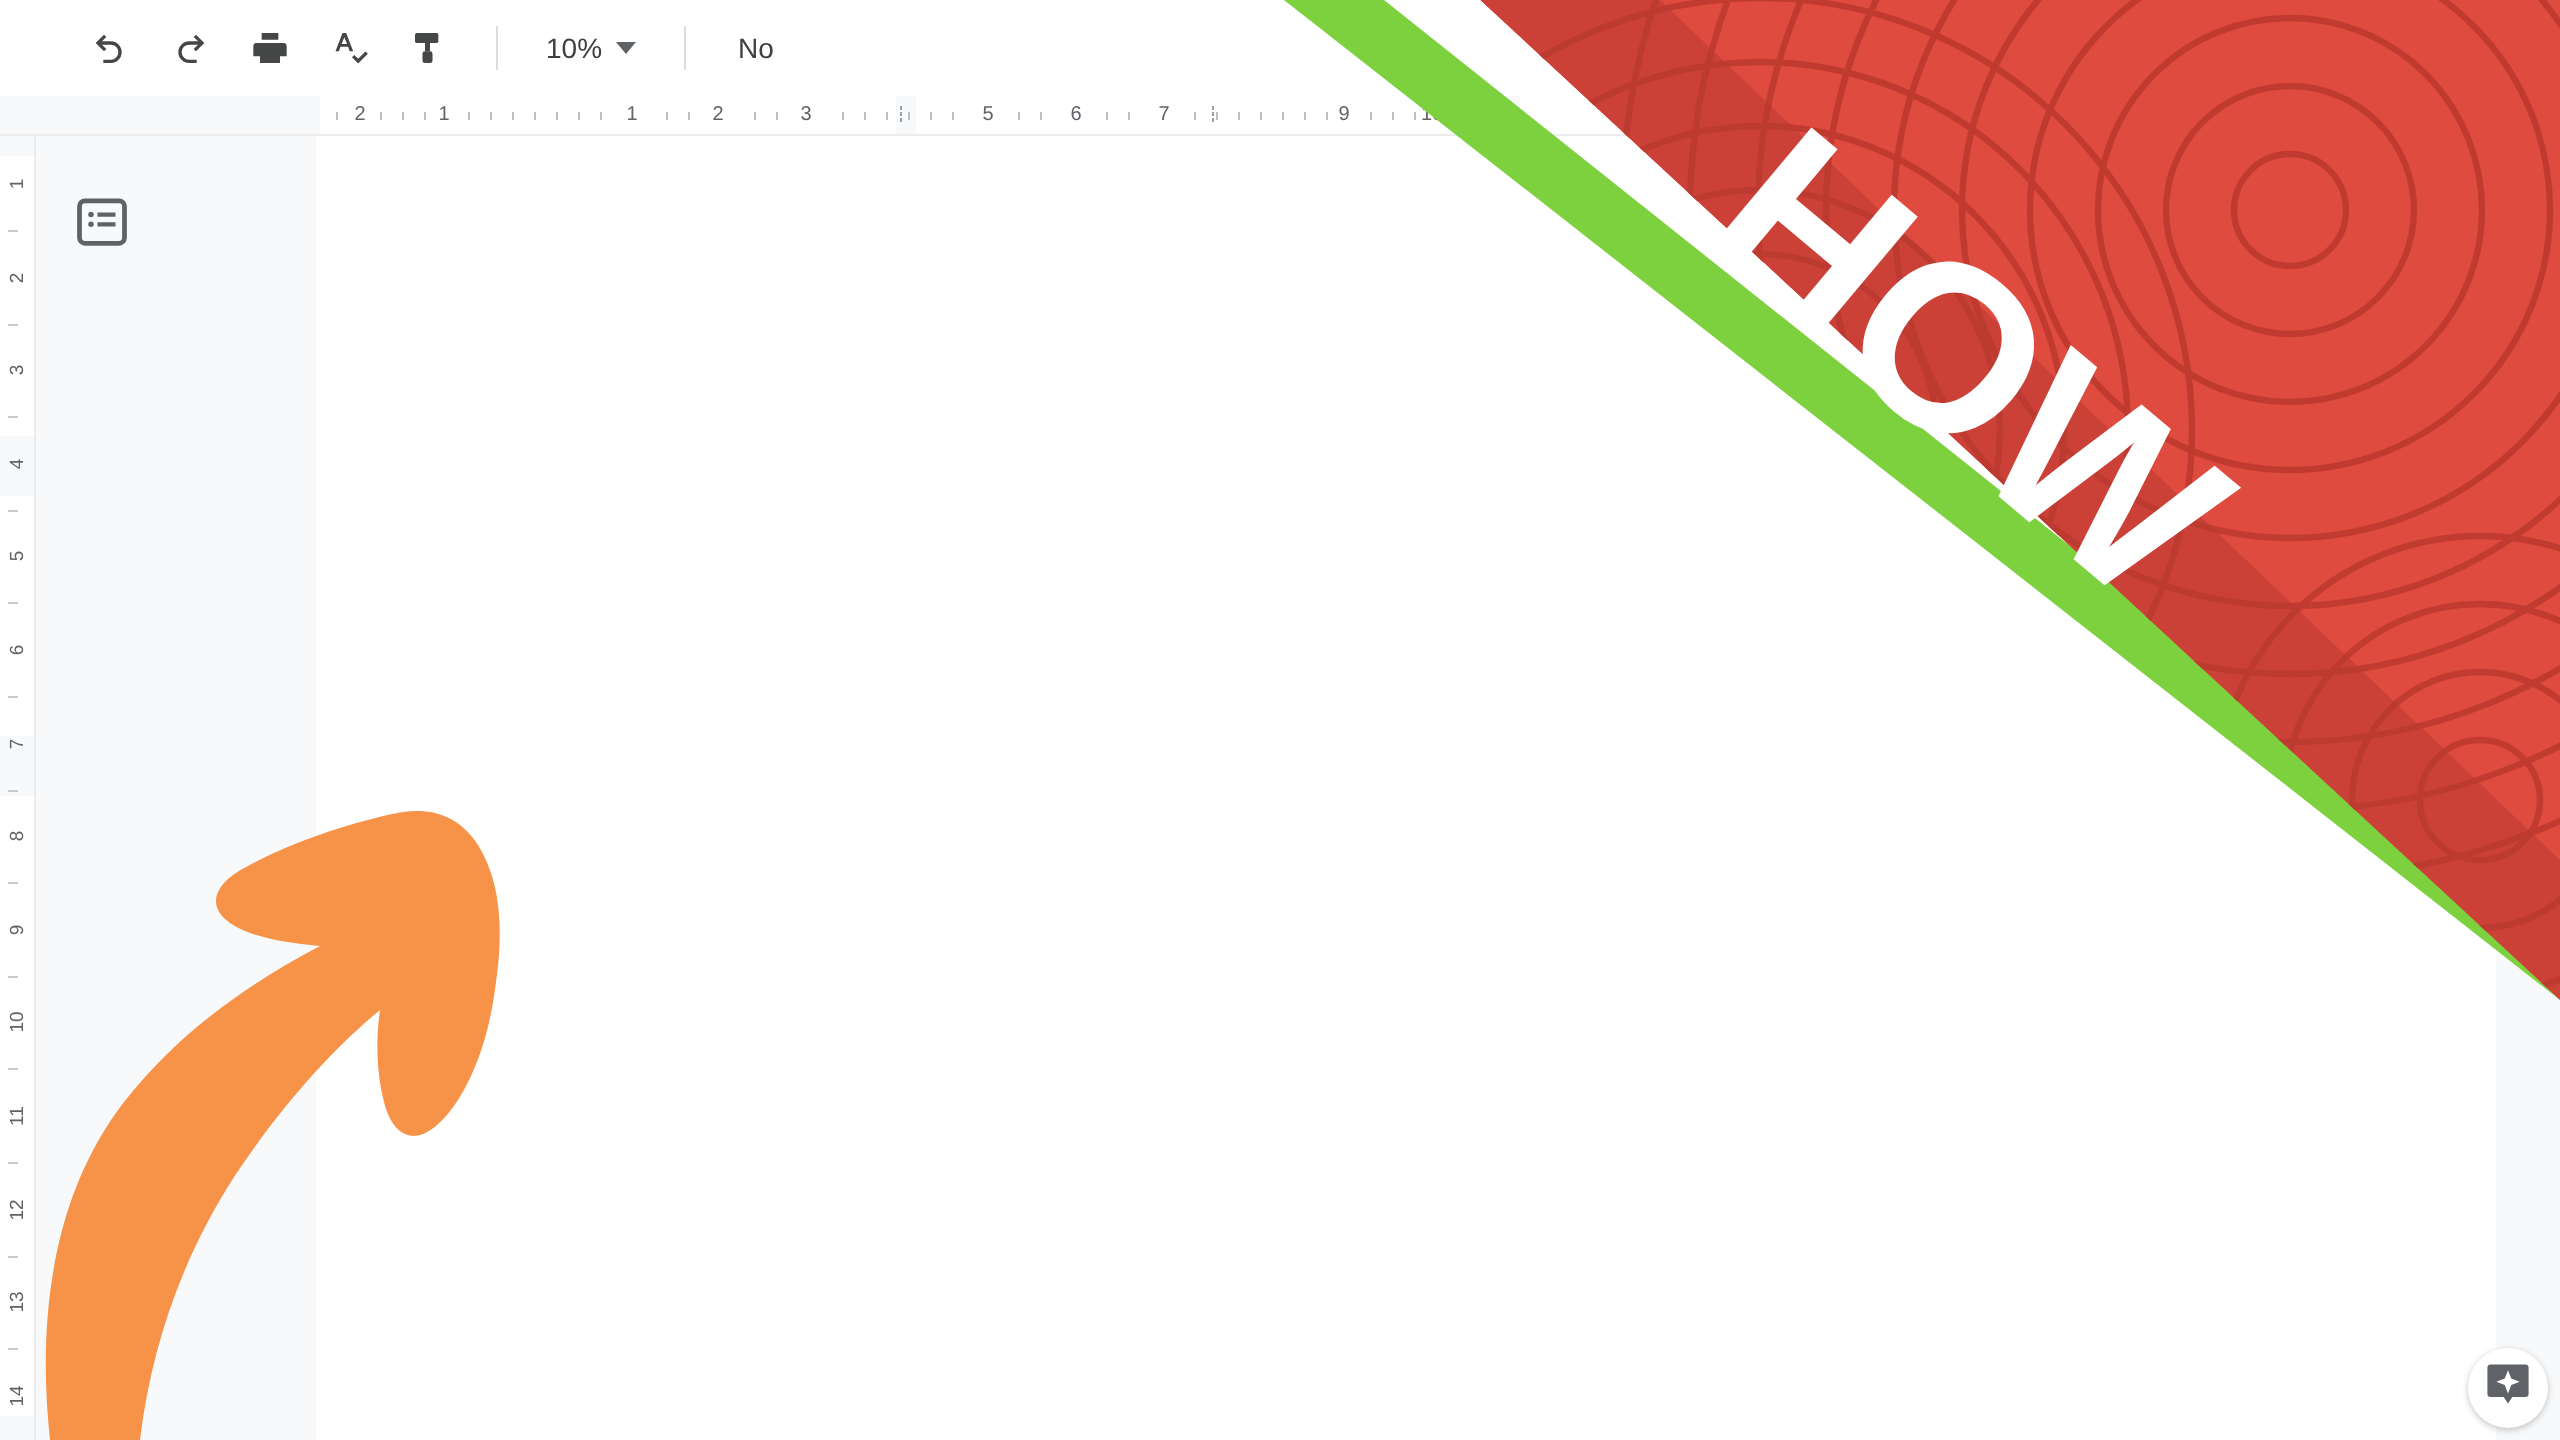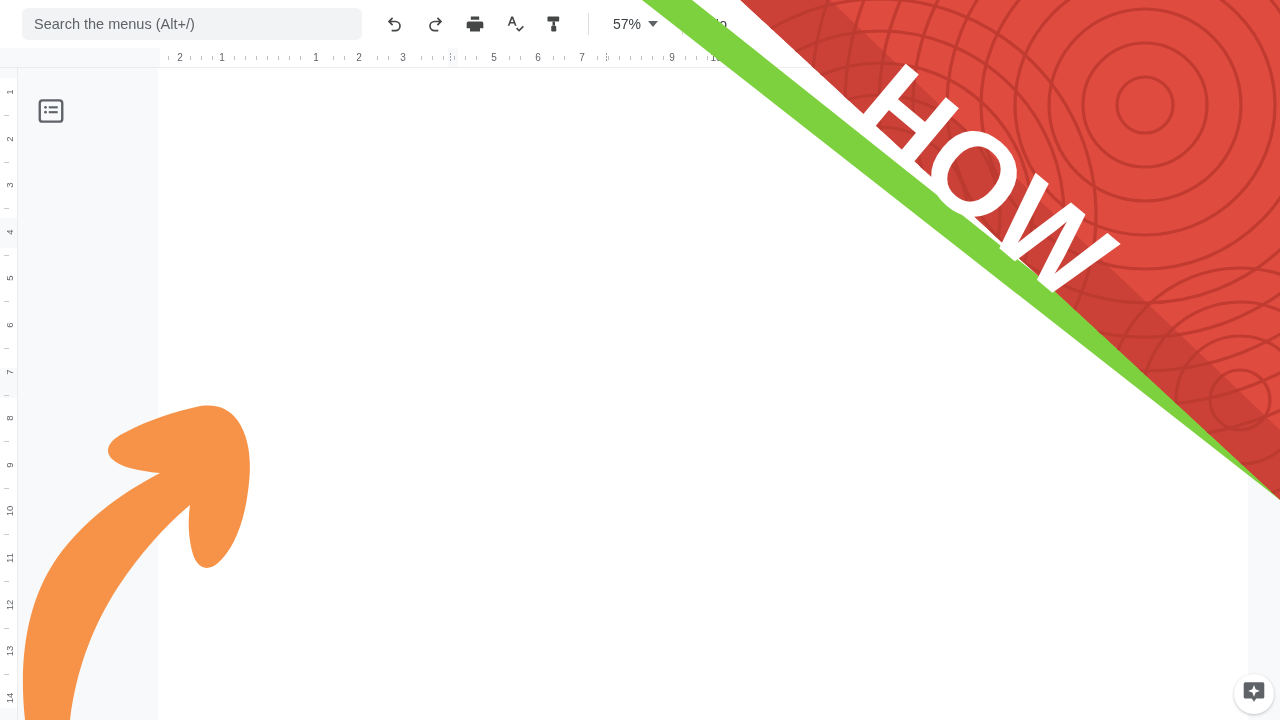--- a/index.html
+++ b/index.html
@@ -120,23 +120,20 @@
 </head>
 <body>
 
 <div id="app">
 
   <div class="doc-bg"></div>
   <div class="page"></div>
 
   <div class="toolbar">
 
-    <div class="search-box">
-      <input type="text" placeholder="Search the menus (Alt+/)" style="">
-    </div>
 
     <div class="tool-group">
 
       <div class="tool-btn" title="Undo">
         <span>
           <svg width="20" height="20" viewBox="0 0 24 24" fill="none">
             <path d="M12.5 8H7.2l2.6-2.6L8.4 4 3.4 9l5 5 1.4-1.4L7.2 10h5.3a4.5 4.5 0 1 1 0 9H8v2h4.5a6.5 6.5 0 0 0 0-13z" fill="#444746"></path>
           </svg>
         </span>
       </div>
@@ -172,21 +169,21 @@
             <rect x="3" y="3" width="14" height="6" rx="1" fill="#444746"></rect>
             <rect x="9" y="9" width="3" height="5" fill="#444746"></rect>
             <rect x="7.5" y="14" width="6" height="7" rx="1.4" fill="#444746"></rect>
           </svg>
         </span>
       </div>
 
       <div class="tb-divider"></div>
 
       <div class="zoom-ctl">
-        <span class="zlabel">57%</span>
+        <span class="zlabel">10%</span>
         <span class="caret"></span>
       </div>
 
       <div class="tb-divider"></div>
 
       <div class="style-ctl">
         <span>No</span>
       </div>
 
     </div>

